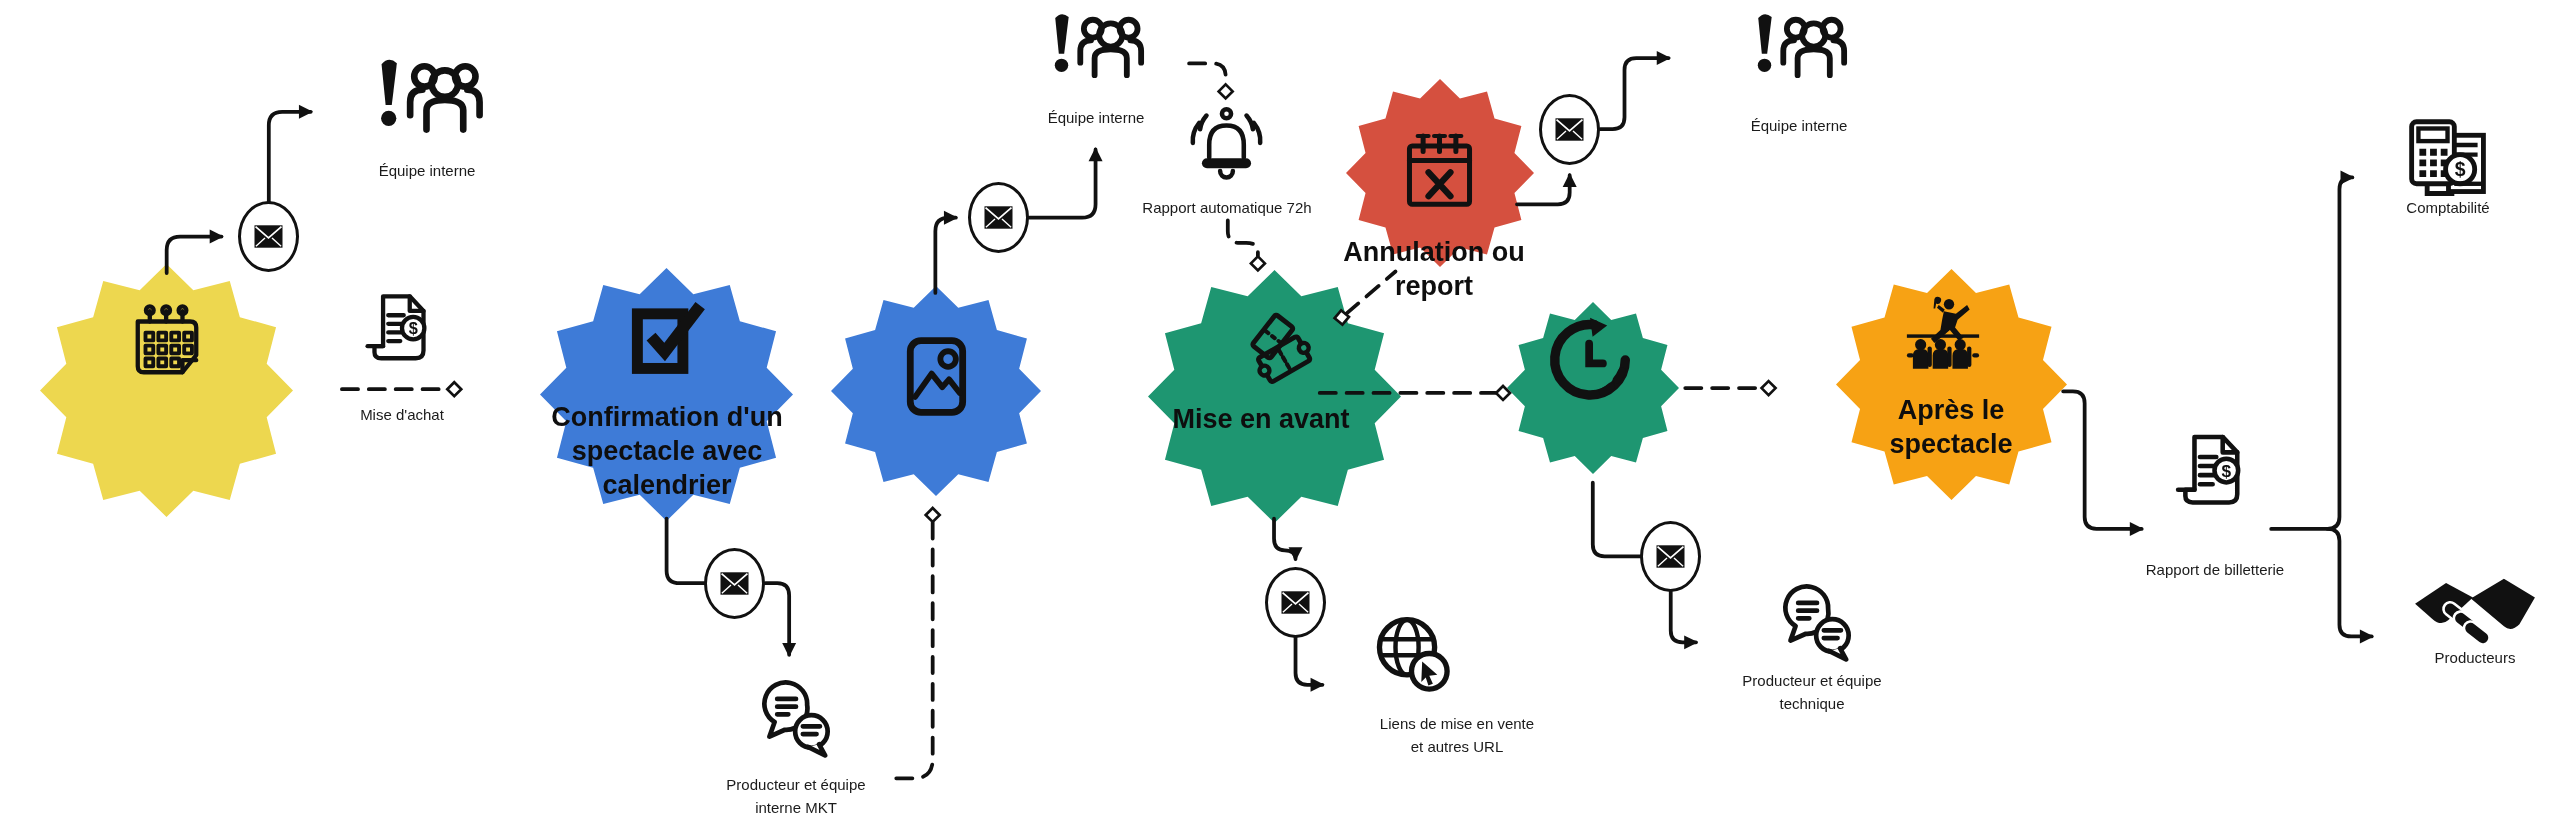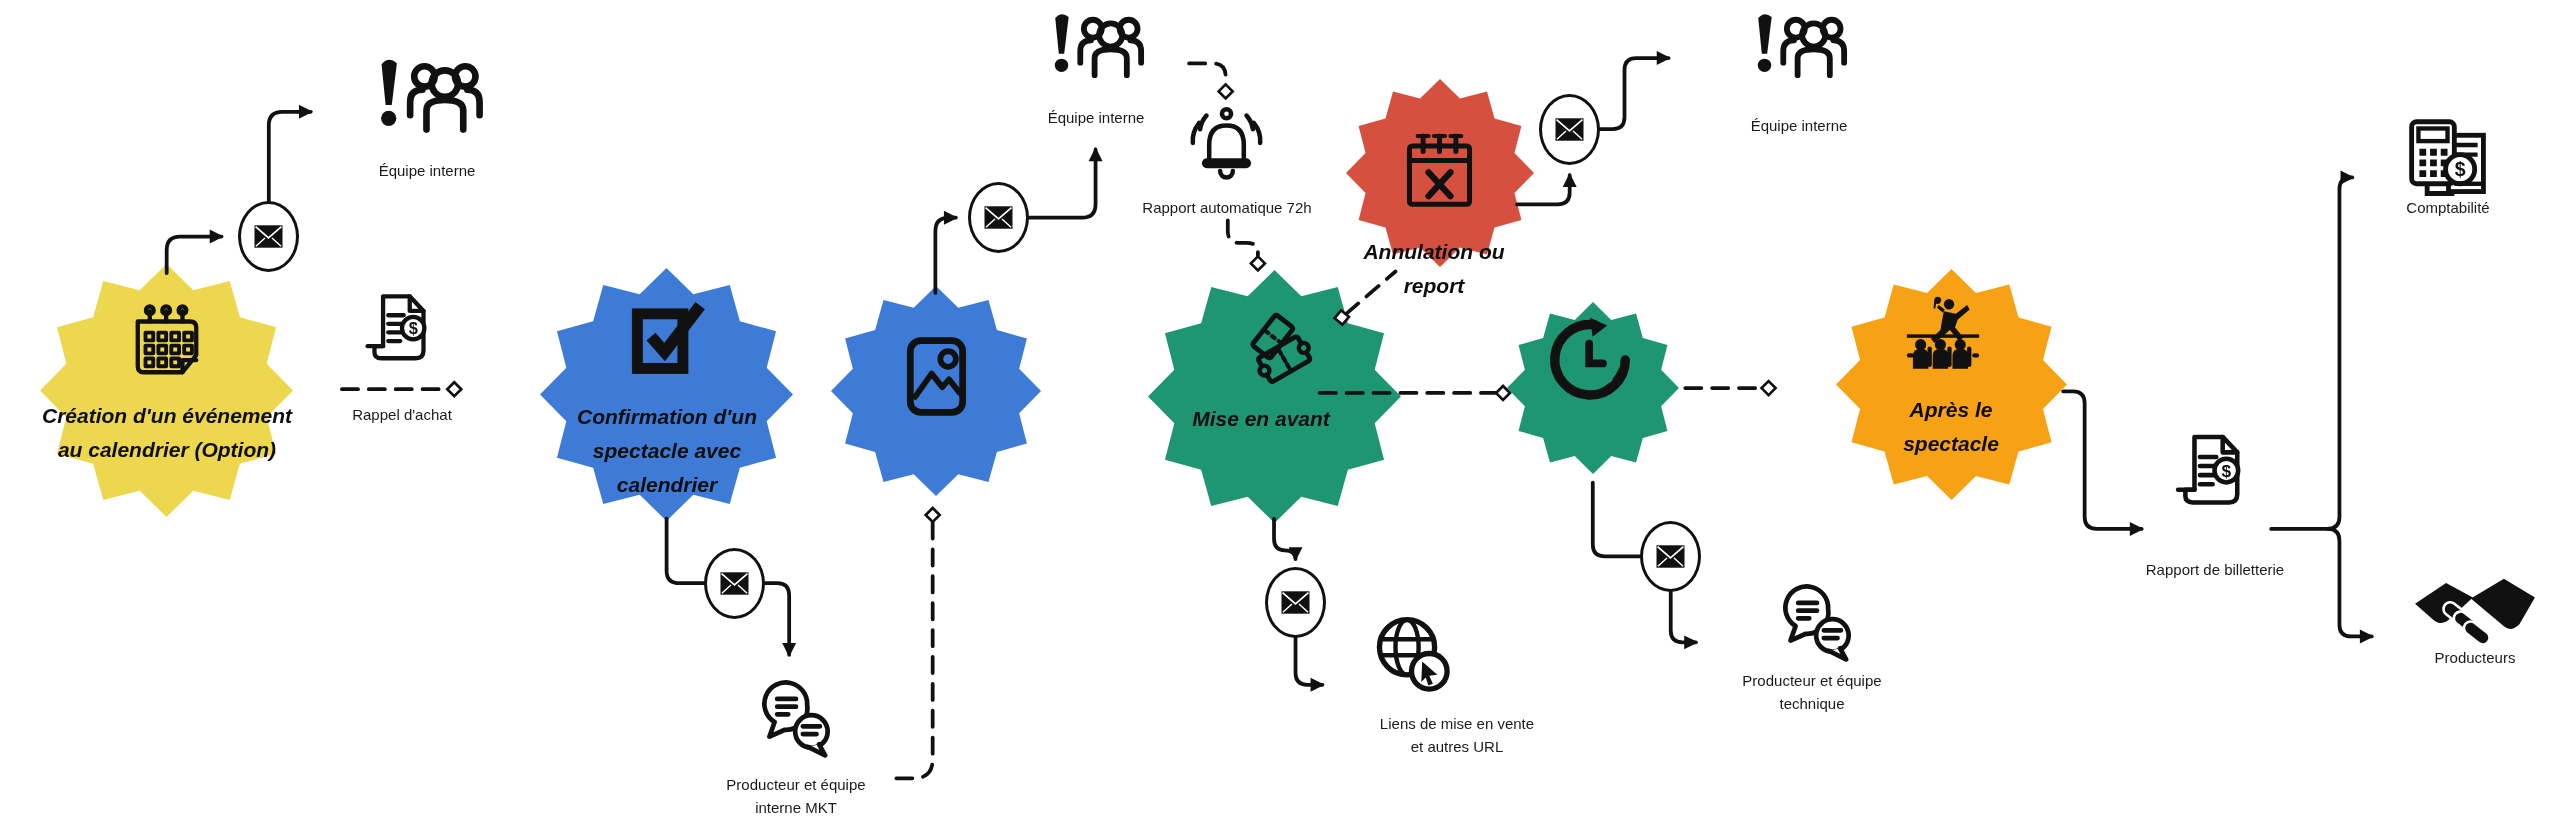--- a/index.html
+++ b/index.html
@@ -10,21 +10,21 @@
     clip-path:polygon(50% 0%,60.6% 10.4%,75% 6.7%,79% 21%,93.3% 25%,89.6% 39.4%,100% 50%,
       89.6% 60.6%,93.3% 75%,79% 79%,75% 93.3%,60.6% 89.6%,50% 100%,39.4% 89.6%,25% 93.3%,
       21% 79%,6.7% 75%,10.4% 60.6%,0% 50%,10.4% 39.4%,6.7% 25%,21% 21%,25% 6.7%,39.4% 10.4%);}
   .wires{position:absolute;left:0;top:0;z-index:2;}
   .icon{position:absolute;z-index:3;}
   .icon svg{width:100%;height:100%;display:block;}
   .badge{position:absolute;width:61px;height:71px;border:3.8px solid #111;border-radius:50%;
          background:#fff;display:flex;align-items:center;justify-content:center;z-index:4;box-sizing:border-box;}
   .badge svg{width:35px;height:29px;}
   .node-label{position:absolute;transform:translateX(-50%);z-index:5;text-align:center;
-              font-weight:700;font-size:21px;line-height:34px;white-space:nowrap;color:#0e0e0e;font-style:italic;}
+              font-weight:700;font-size:27px;line-height:34px;white-space:nowrap;color:#0e0e0e;}
   .anno-label{position:absolute;transform:translateX(-50%);z-index:5;text-align:center;
               font-weight:400;font-size:15px;line-height:22.6px;white-space:nowrap;color:#1b1b1b;}
   .node-label span,.anno-label span{display:block;}
 </style>
 </head>
 <body>
 
 <div class="canvas">
 
   <div class="star" style="left:40px;top:264px;width:253px;height:253px">
@@ -372,24 +372,20 @@
       </svg>
   </div>
   <div class="badge" style="left:1640px;top:521px">
     <svg viewBox="0 0 100 80">
         <rect x="10" y="8" width="80" height="64" fill="#111"></rect>
         <path d="M13 12 L50 44 L87 12" stroke="#fff" stroke-width="5" fill="none"></path>
         <path d="M14 68 L40 44 M86 68 L60 44" stroke="#fff" stroke-width="4" fill="none"></path>
       </svg>
   </div>
 
-  <div class="node-label" style="left:167px;top:399px">
-    <span>Création d'un événement</span>
-      <span>au calendrier (Option)</span>
-  </div>
   <div class="node-label" style="left:667px;top:400px">
     <span>Confirmation d'un</span>
       <span>spectacle avec</span>
       <span>calendrier</span>
   </div>
   <div class="node-label" style="left:1261px;top:402px">
     <span>Mise en avant</span>
   </div>
   <div class="node-label" style="left:1434px;top:235px">
     <span>Annulation ou</span>
@@ -397,21 +393,21 @@
   </div>
   <div class="node-label" style="left:1951px;top:393px">
     <span>Après le</span>
       <span>spectacle</span>
   </div>
 
   <div class="anno-label" style="left:427px;top:160px">
     <span>Équipe interne</span>
   </div>
   <div class="anno-label" style="left:402px;top:404px">
-    <span>Rappel d'achat</span>
+    <span>Mise d'achat</span>
   </div>
   <div class="anno-label" style="left:796px;top:774px">
     <span>Producteur et équipe</span>
       <span>interne MKT</span>
   </div>
   <div class="anno-label" style="left:1096px;top:107px">
     <span>Équipe interne</span>
   </div>
   <div class="anno-label" style="left:1227px;top:197px">
     <span>Rapport automatique 72h</span>

